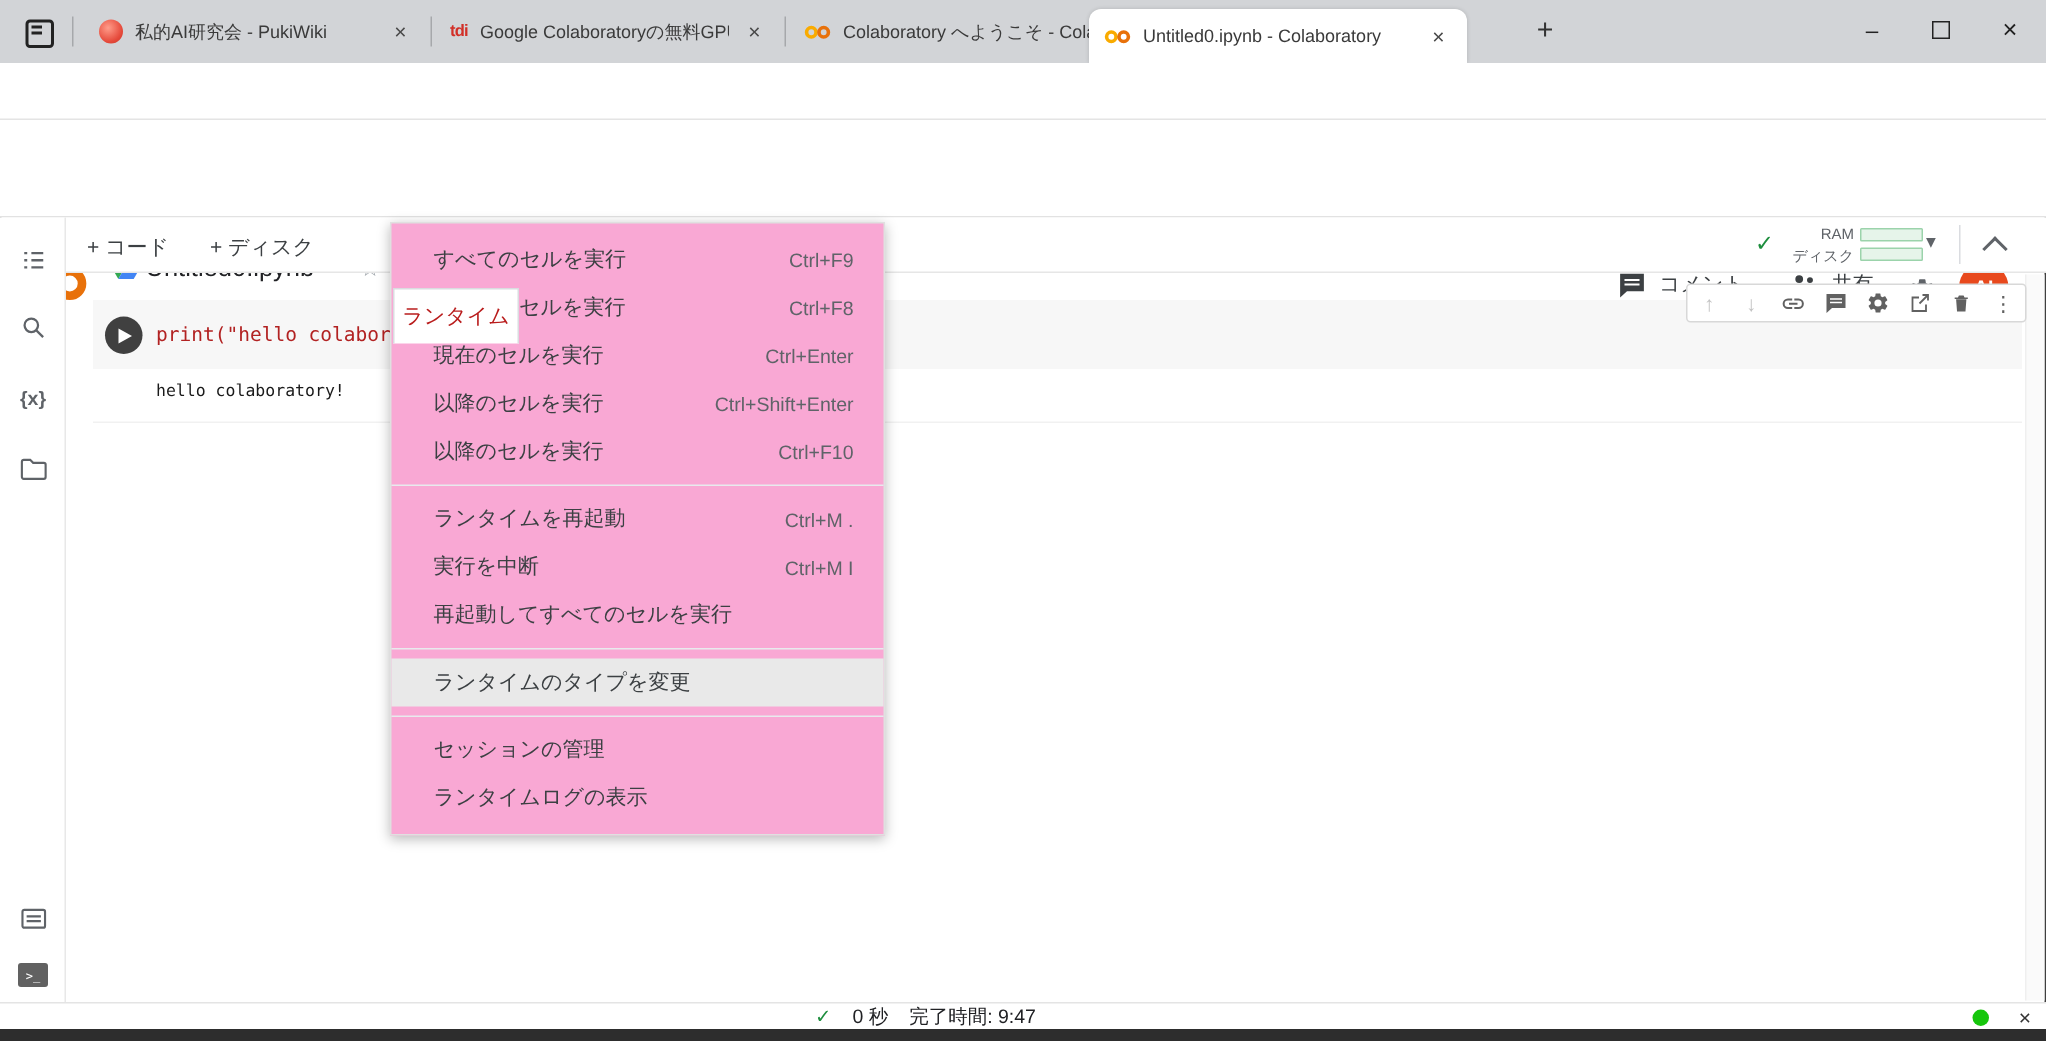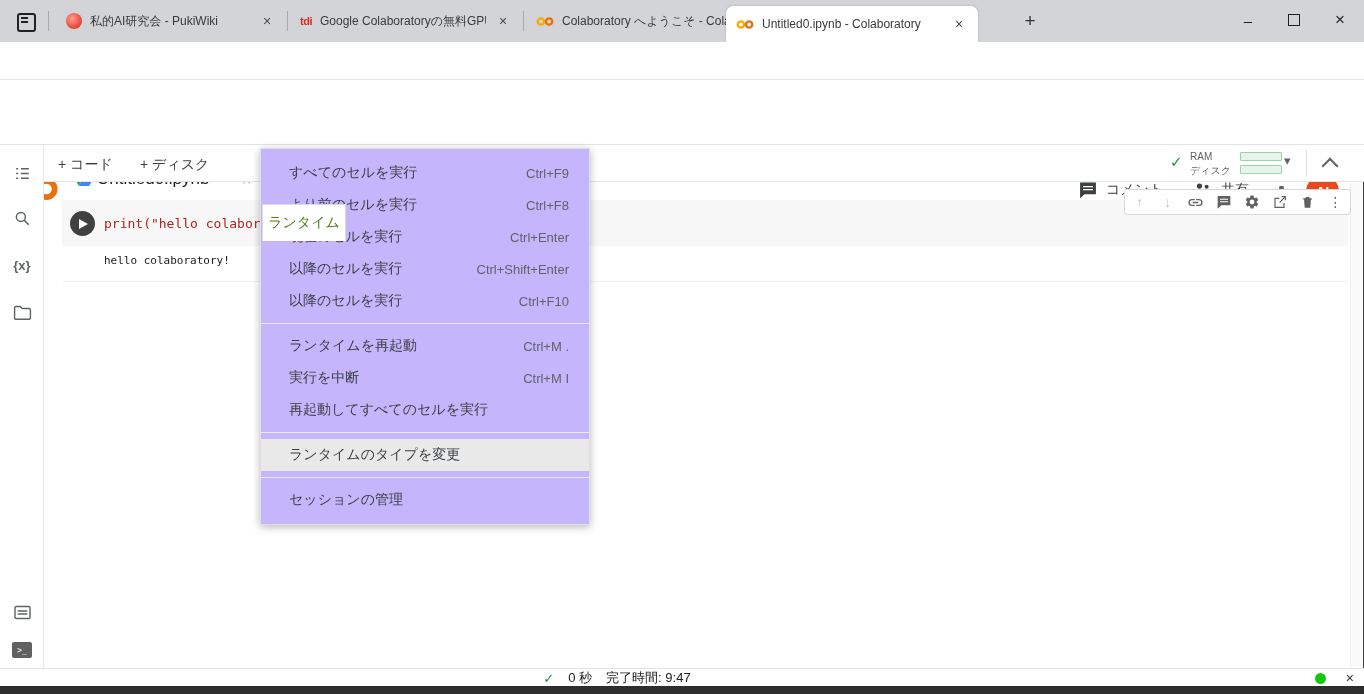--- a/index.html
+++ b/index.html
@@ -32,30 +32,30 @@
   .ext-logo{width:16px;height:13px;border-radius:3px;background:linear-gradient(120deg,#5a8fd6 30%,#79b84f 70%);opacity:.85;}
   .avatar-photo{width:22px;height:22px;border-radius:50%;background:radial-gradient(circle at 35% 30%,#b9c08a,#6d7a4a 55%,#26261f);}
   .more-dots{font-size:16px;color:#3c4043;letter-spacing:1px;}
   
   .colab-header{position:absolute;left:0;top:80px;width:100%;height:65px;background:#fff;border-bottom:1px solid #e2e2e2;box-sizing:border-box;}
   .colab-logo{position:absolute;left:13px;top:94px;}
   .drive-ico{position:absolute;left:76px;top:92px;}
   .nb-title{position:absolute;left:97px;top:89px;font-size:17px;color:#202124;}
   .nb-star{position:absolute;left:240px;top:90px;font-size:15px;color:#9aa0a6;}
   .mitem{position:absolute;top:119px;height:26px;line-height:26px;font-size:14px;color:#202124;}
-  .mitem-open{position:absolute;left:262px;top:112px;width:84px;height:37px;background:#fff;border:1px solid #dadce0;border-bottom:none;z-index:101;display:flex;align-items:center;justify-content:center;font-size:14px;color:#4d7c0f;box-sizing:border-box;margin-top:12px;}
+  .mitem-open{position:absolute;left:262px;top:112px;width:84px;height:37px;background:#fff;border:1px solid #dadce0;border-bottom:none;z-index:101;display:flex;align-items:center;justify-content:center;font-size:14px;color:#b91c1c;box-sizing:border-box;}
   .save-status{position:absolute;left:470px;top:119px;height:26px;line-height:26px;font-size:14px;color:#7f8489;text-decoration:underline;}
   .hdr-act{position:absolute;top:100px;display:flex;align-items:center;gap:8px;font-size:14px;color:#3c4043;}
   .gearbtn{position:absolute;left:1268px;top:101px;width:26px;height:26px;display:flex;align-items:center;justify-content:center;}
   .ai-avatar{position:absolute;left:1306px;top:95px;width:33px;height:33px;border-radius:50%;background:#e8491d;color:#fff;font-size:13px;font-weight:bold;display:flex;align-items:center;justify-content:center;}
   
   .toolrow{position:absolute;left:44px;top:145px;right:0;height:37px;background:#fff;border-bottom:1px solid #e6e6e6;box-sizing:border-box;}
   .addbtn{position:absolute;top:9px;height:20px;line-height:20px;font-size:14px;color:#3c4043;}
   .conn-check{position:absolute;left:1126px;top:8px;font-size:15px;color:#1e8e3e;font-weight:bold;}
-  .reslabel{position:absolute;font-size:10px;color:#5f6368;width:46px;}
+  .reslabel{position:absolute;font-size:10px;color:#5f6368;width:46px;text-align:right;}
   .resbar{position:absolute;width:42px;height:9px;background:#e6f4ea;border:1px solid #9bd3ab;box-sizing:border-box;border-radius:1px;}
   .rescaret{position:absolute;left:1240px;top:8px;font-size:13px;color:#5f6368;}
   .toolsep{position:absolute;left:1262px;top:5px;width:1px;height:26px;background:#dadce0;}
   .collapse-chev{position:absolute;left:1280px;top:15px;width:10px;height:10px;border-top:2px solid #5f6368;border-left:2px solid #5f6368;transform:rotate(45deg);}
   
   .sidebar{position:absolute;left:0;top:145px;width:44px;height:523px;background:#fff;border-right:1px solid #e8e8e8;box-sizing:border-box;}
   .sb-ico{position:absolute;left:0;width:44px;height:30px;display:flex;align-items:center;justify-content:center;color:#5f6368;}
   .vars-txt{font-size:13px;font-weight:bold;color:#5f6368;}
   .term-chip{width:20px;height:16px;background:#616161;border-radius:2px;color:#fff;font-family:"DejaVu Sans Mono",monospace;font-size:8px;display:flex;align-items:center;justify-content:center;}
   
@@ -63,21 +63,21 @@
   .playbtn{position:absolute;left:70px;top:211px;width:25px;height:25px;border-radius:50%;background:#404040;display:flex;align-items:center;justify-content:center;}
   .playtri{width:0;height:0;border-left:9px solid #fff;border-top:5.5px solid transparent;border-bottom:5.5px solid transparent;margin-left:2px;}
   .codetext{position:absolute;left:104px;top:216px;font-family:"DejaVu Sans Mono","Liberation Mono",monospace;font-size:13px;color:#b22222;white-space:pre;}
   .outtext{position:absolute;left:104px;top:254px;font-family:"DejaVu Sans Mono","Liberation Mono",monospace;font-size:11px;color:#1a1a1a;white-space:pre;}
   .cell-bottom{position:absolute;left:62px;top:281px;width:1286px;height:1px;background:#f1f1f1;}
   .celltools{position:absolute;left:1124px;top:189px;height:26px;background:#fff;border:1px solid #d8d8d8;border-radius:3px;display:flex;align-items:center;padding:0 6px;gap:11px;box-sizing:border-box;z-index:5;}
   .ct-ico{width:17px;height:17px;display:flex;align-items:center;justify-content:center;color:#616161;font-size:14px;}
   .ct-dis{color:#c3c3c3;}
   .scrolltrack{position:absolute;right:1px;top:183px;width:12px;height:484px;background:#fafafa;border-left:1px solid #efefef;}
   
-  .ddmenu{position:absolute;left:260px;top:148px;width:330px;background:#c4b5fd;border:1px solid #e0e0e0;box-shadow:0 2px 8px rgba(0,0,0,.28);padding:8px 0;z-index:100;box-sizing:border-box;}
+  .ddmenu{position:absolute;left:260px;top:148px;width:330px;background:#f9a8d4;border:1px solid #e0e0e0;box-shadow:0 2px 8px rgba(0,0,0,.28);padding:8px 0;z-index:100;box-sizing:border-box;}
   .mi{height:32px;display:flex;align-items:center;padding:0 20px 0 28px;font-size:14px;color:#3c4043;}
   .mi .sc{margin-left:auto;font-size:13px;color:#5f6368;white-space:nowrap;}
   .mi.hl{background:#e9e9e9;}
   .msep{height:1px;background:#e8eaed;margin:6px 0;}
   
   .statusbar{position:absolute;left:0;top:668px;width:100%;height:18px;background:#fff;border-top:1px solid #e4e4e4;box-sizing:border-box;}
   .status-center{position:absolute;left:0;top:0;width:100%;height:18px;display:flex;align-items:center;justify-content:center;gap:14px;font-size:13px;color:#202124;padding-right:130px;box-sizing:border-box;}
   .sb-check{color:#1e8e3e;font-weight:bold;font-size:13px;}
   .status-dot{position:absolute;right:38px;top:4px;width:11px;height:11px;border-radius:50%;background:#16c60c;}
   .status-close{position:absolute;right:10px;top:0;height:18px;display:flex;align-items:center;font-size:14px;color:#333;}
@@ -374,20 +374,23 @@
       <span>再起動してすべてのセルを実行</span>
     </div>
     <div class="msep"></div>
     <div class="mi hl">
       <span>ランタイムのタイプを変更</span>
     </div>
     <div class="msep"></div>
     <div class="mi">
       <span>セッションの管理</span>
     </div>
+    <div class="mi">
+      <span>ランタイムログの表示</span>
+    </div>
   </div>
 
   <div class="statusbar">
     <div class="status-center">
       <span class="sb-check">✓</span>
       <span>0 秒</span>
       <span>完了時間: 9:47</span>
     </div>
     <span class="status-dot"></span>
     <span class="status-close">×</span>

